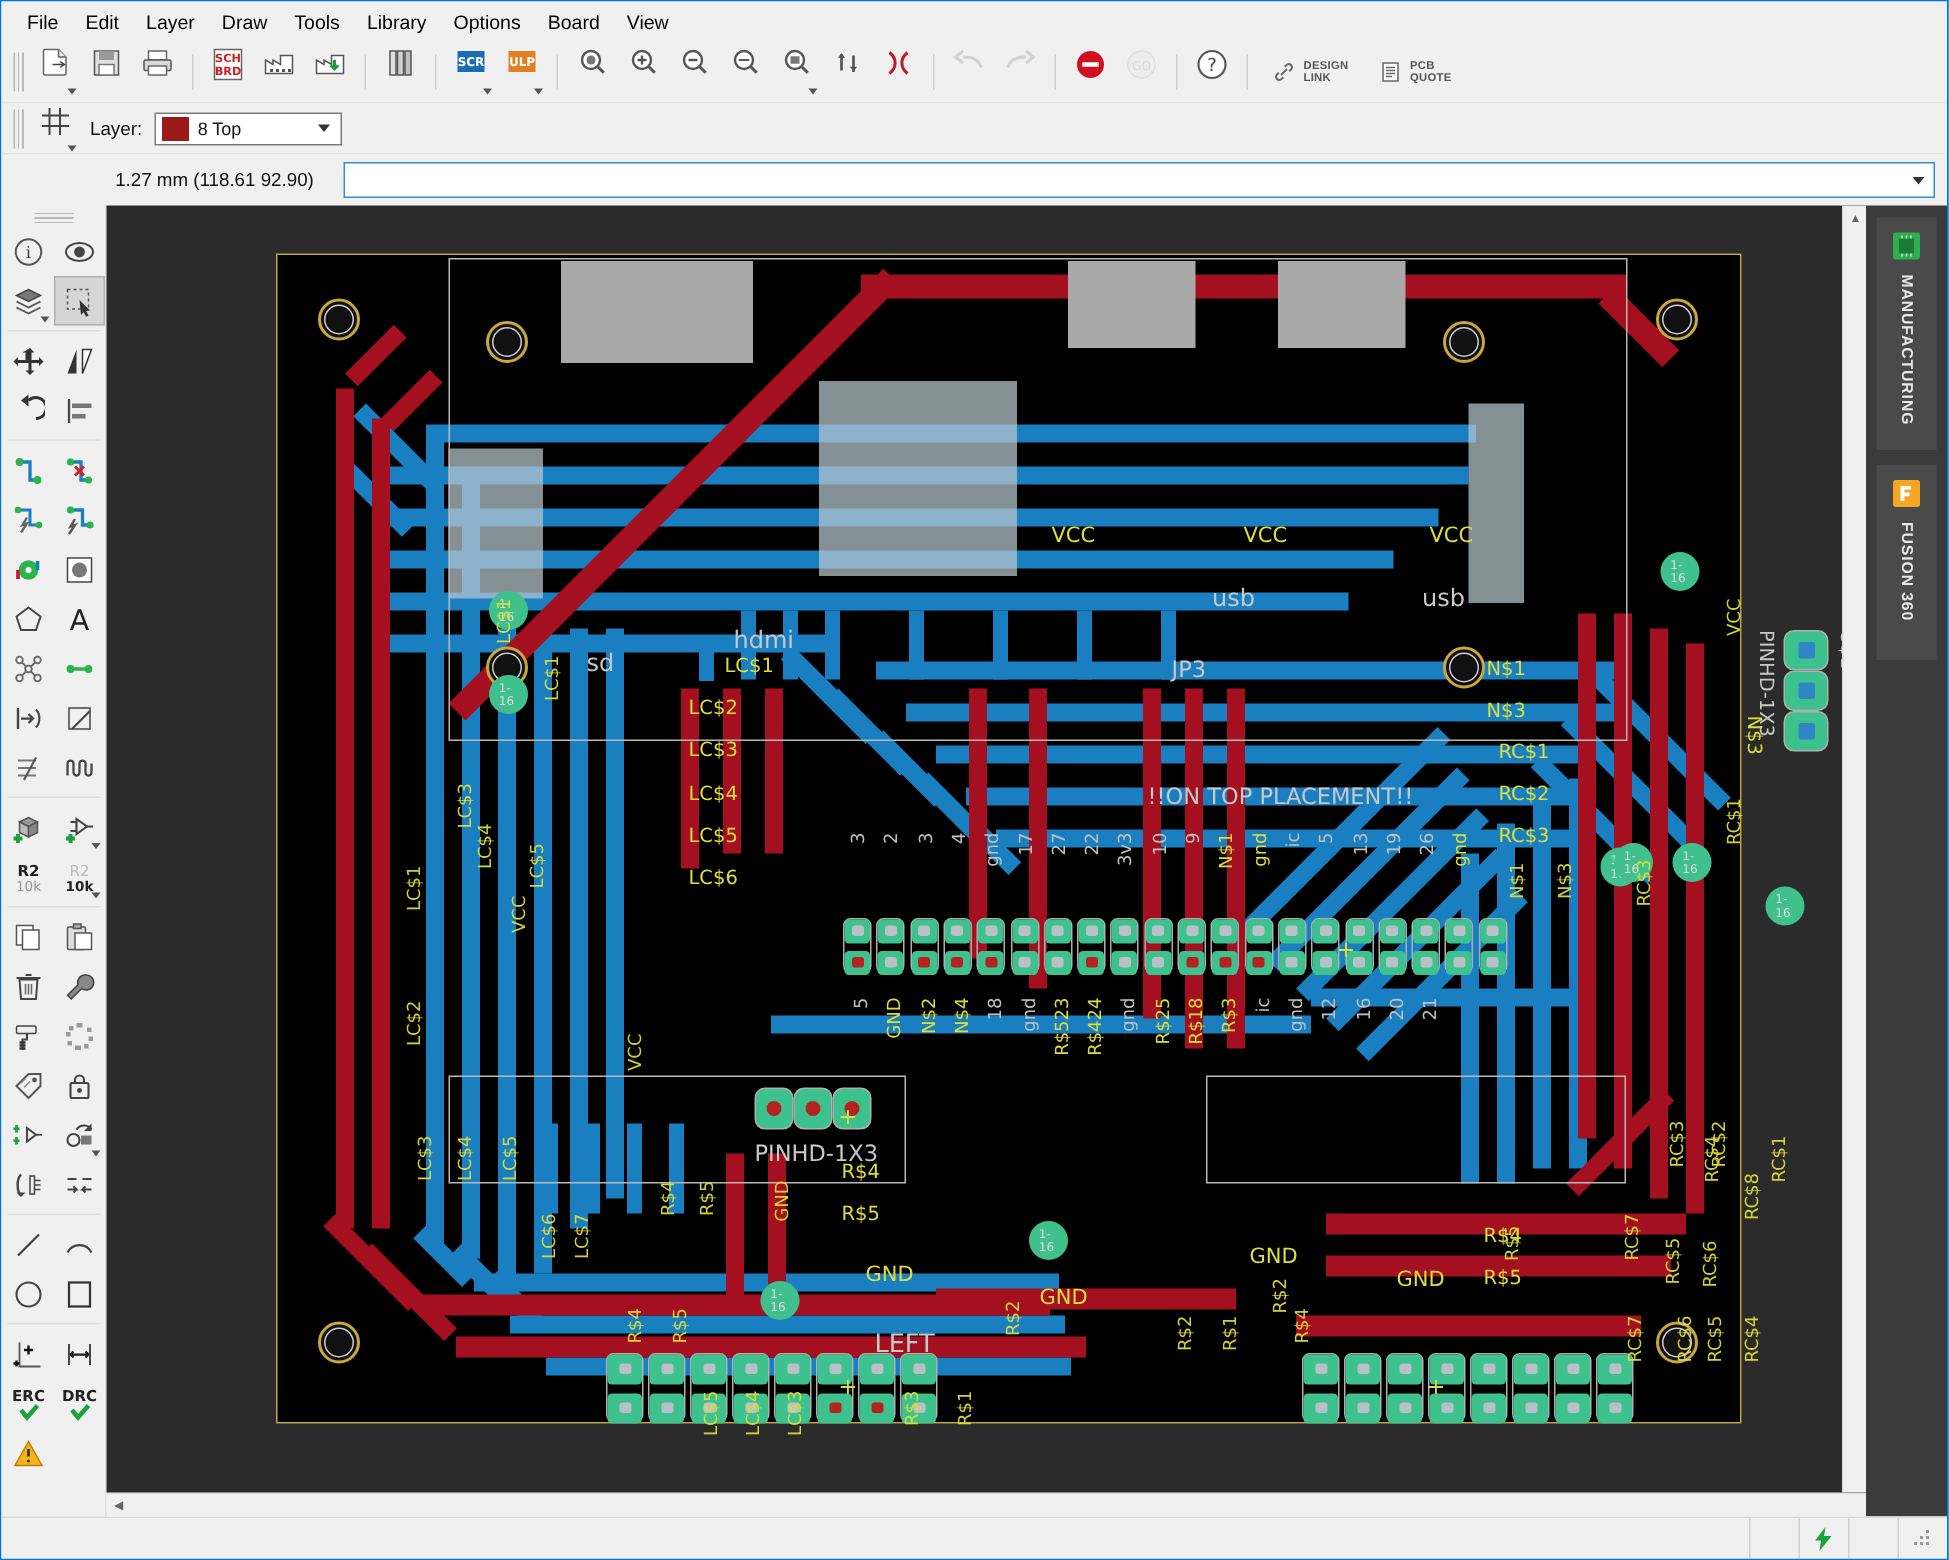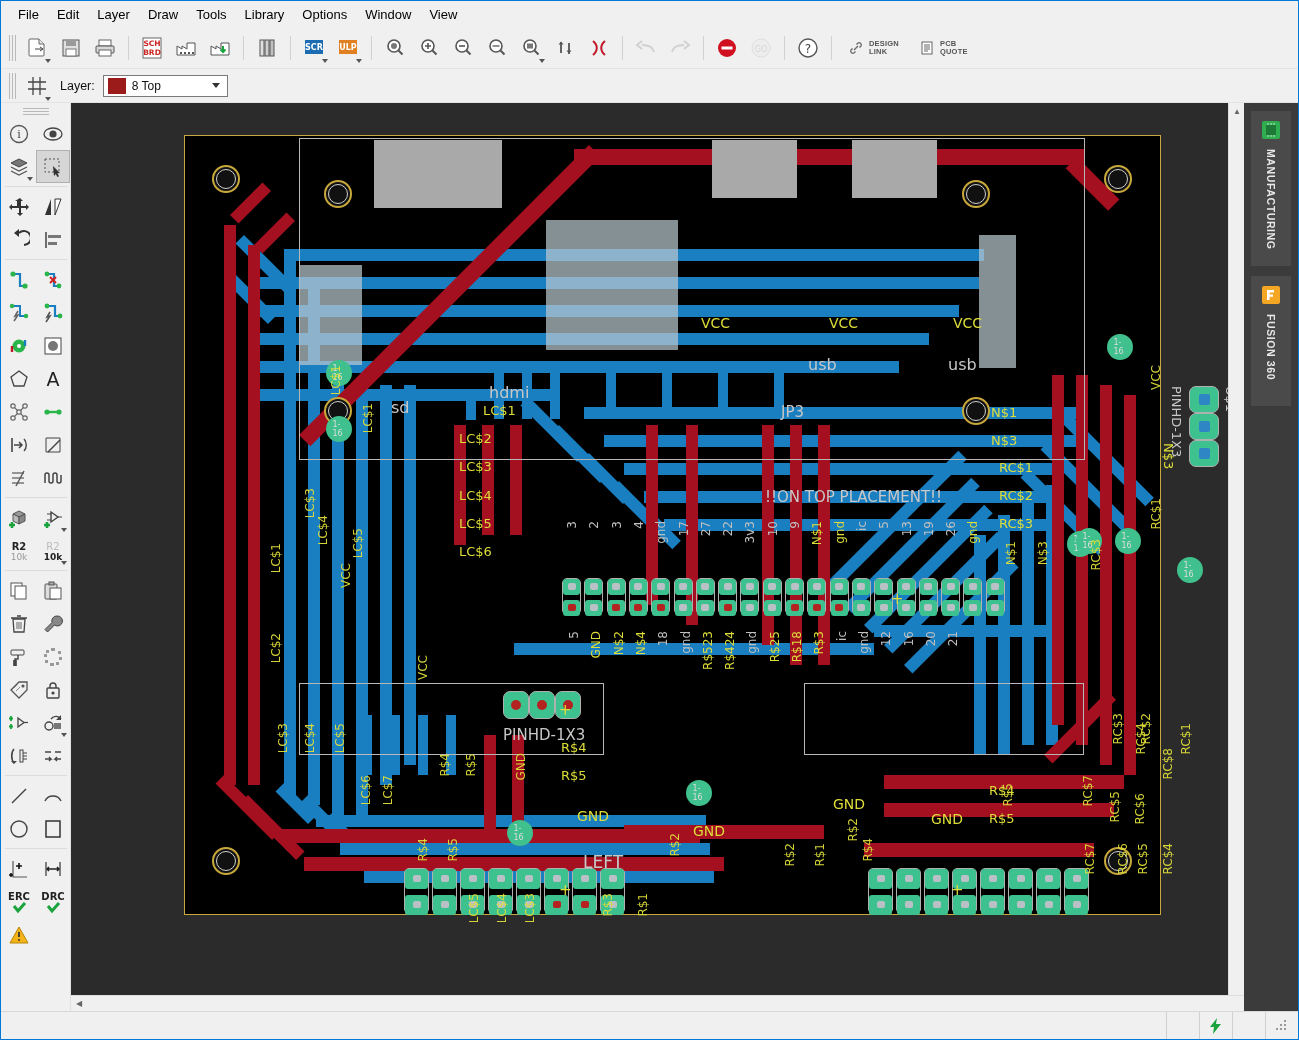--- a/index.html
+++ b/index.html
@@ -29,21 +29,21 @@
   .menubar { height:26px; background:#f0f0f0; display:flex; align-items:center;
              padding-left:8px; flex:0 0 26px; }
   .menu-item { font-size:13px; color:#000; padding:3px 9px; }
 
   
   .toolbar { height:42px; background:#f0f0f0; display:flex; align-items:center;
              flex:0 0 42px; padding-left:4px; border-bottom:1px solid #e3e3e3;}
   .tb-grip { width:7px; height:26px; margin:0 4px;
              background:repeating-linear-gradient(90deg,#b9b9b9 0 1px,#f0f0f0 1px 3px); }
   .sep { width:1px; height:24px; background:#d0d0d0; margin:0 6px; }
-  .tbtn { width:34px; height:34px; display:flex; align-items:center;
+  .tbtn { width:34px; height:34px; display:flex; align-items:flex-start;
           justify-content:center; position:relative; }
   .tbtn.dis { opacity:.35; }
   .caretlil { position:absolute; right:3px; bottom:2px; width:0;height:0;
           border-left:3px solid transparent;border-right:3px solid transparent;
           border-top:4px solid #555; }
   .lbl2 { font-size:7.5px; line-height:8px; font-weight:bold; color:#555;
           font-family:"Liberation Sans",sans-serif; letter-spacing:.2px;}
   .textbtn { display:flex; align-items:center; gap:5px; padding:0 10px; height:34px; }
 
   
@@ -142,21 +142,21 @@
 
 
   <div class="menubar">
     <div class="menu-item">File</div>
     <div class="menu-item">Edit</div>
     <div class="menu-item">Layer</div>
     <div class="menu-item">Draw</div>
     <div class="menu-item">Tools</div>
     <div class="menu-item">Library</div>
     <div class="menu-item">Options</div>
-    <div class="menu-item">Window</div>
+    <div class="menu-item">Board</div>
     <div class="menu-item">View</div>
   </div>
 
   <div class="toolbar">
     <div class="tb-grip"></div>
 
     <div class="tbtn">
       <svg width="22" height="22" viewBox="0 0 22 22">
           <path d="M4 2h9l5 5v11a1 1 0 0 1-1 1H4a1 1 0 0 1-1-1V3a1 1 0 0 1 1-1z" fill="#fff" stroke="#666"></path>
           <path d="M13 2v5h5" fill="#e8e8e8" stroke="#666"></path>
@@ -363,20 +363,26 @@
       <span class="caretlil"></span>
     </div>
     <div class="lab">Layer:</div>
     <div class="layersel">
       <div class="swatch" style="background: rgb(155, 27, 27);"></div>
       <div class="txt">8 Top</div>
       <div class="car"></div>
     </div>
   </div>
 
+  <div class="cmdrow">
+    <div class="coord">1.27 mm (118.61 92.90)</div>
+    <div class="cmdline">
+      <div class="car"></div>
+    </div>
+  </div>
 
   <div class="main">
 
     <div class="lefttb">
       <div class="ltb-grip"></div>
 
       <div class="lrow">
         <div class="licon">
             <svg width="22" height="22" viewBox="0 0 22 22">
               <circle cx="11" cy="11" r="8.5" fill="none" stroke="#555" stroke-width="1.3"></circle>

